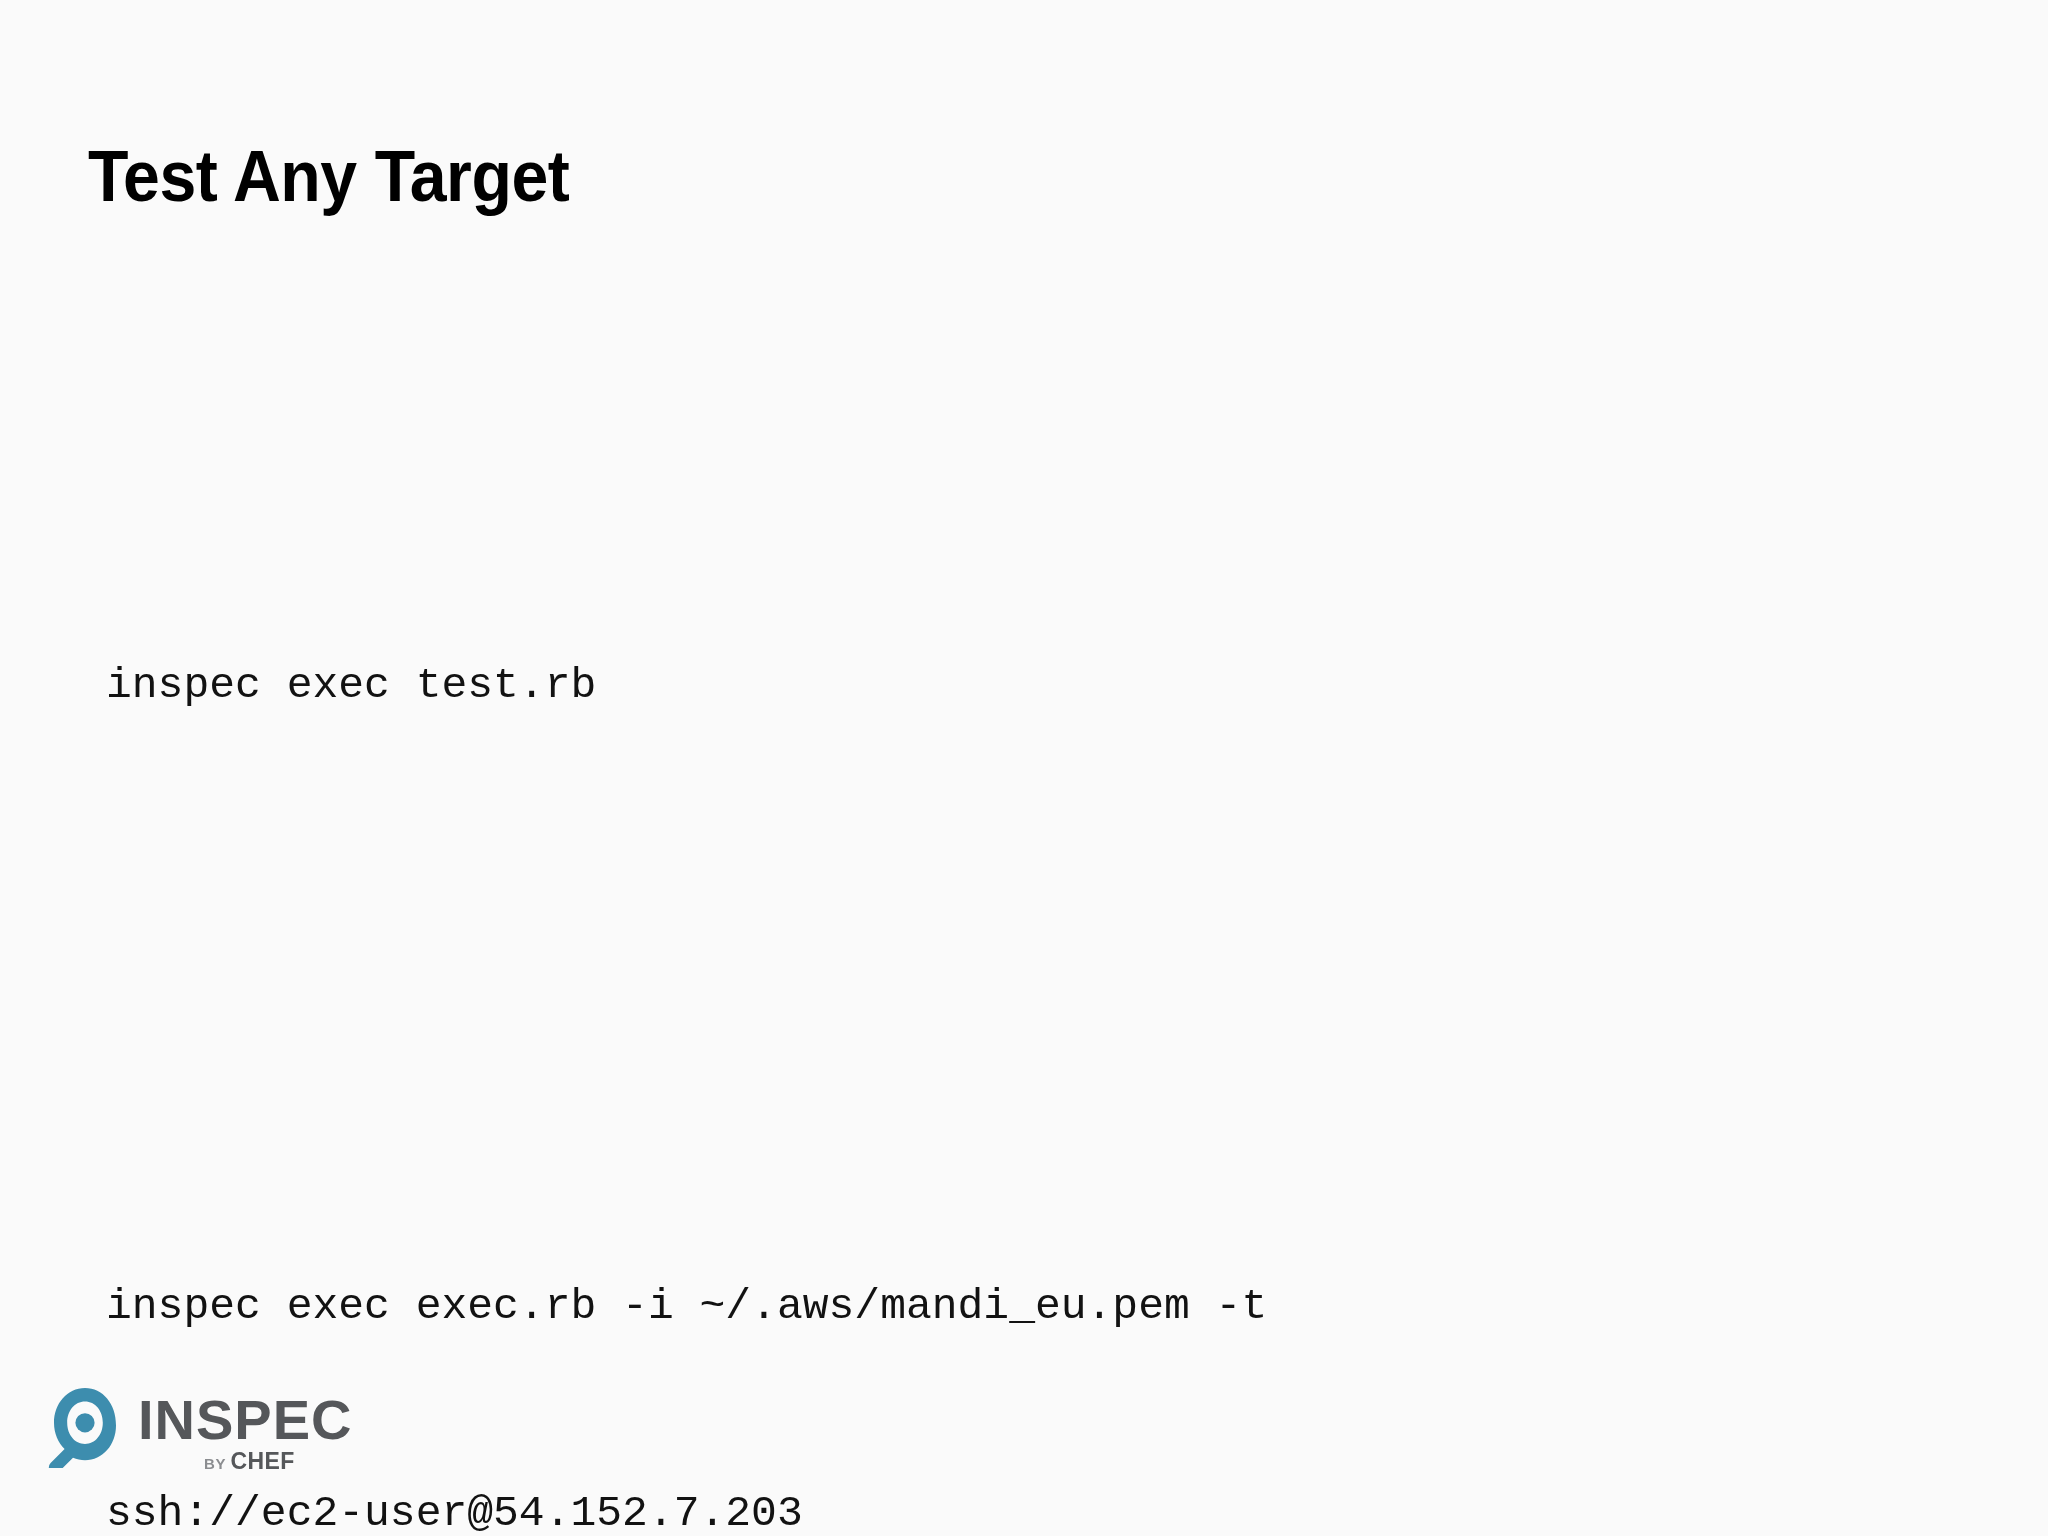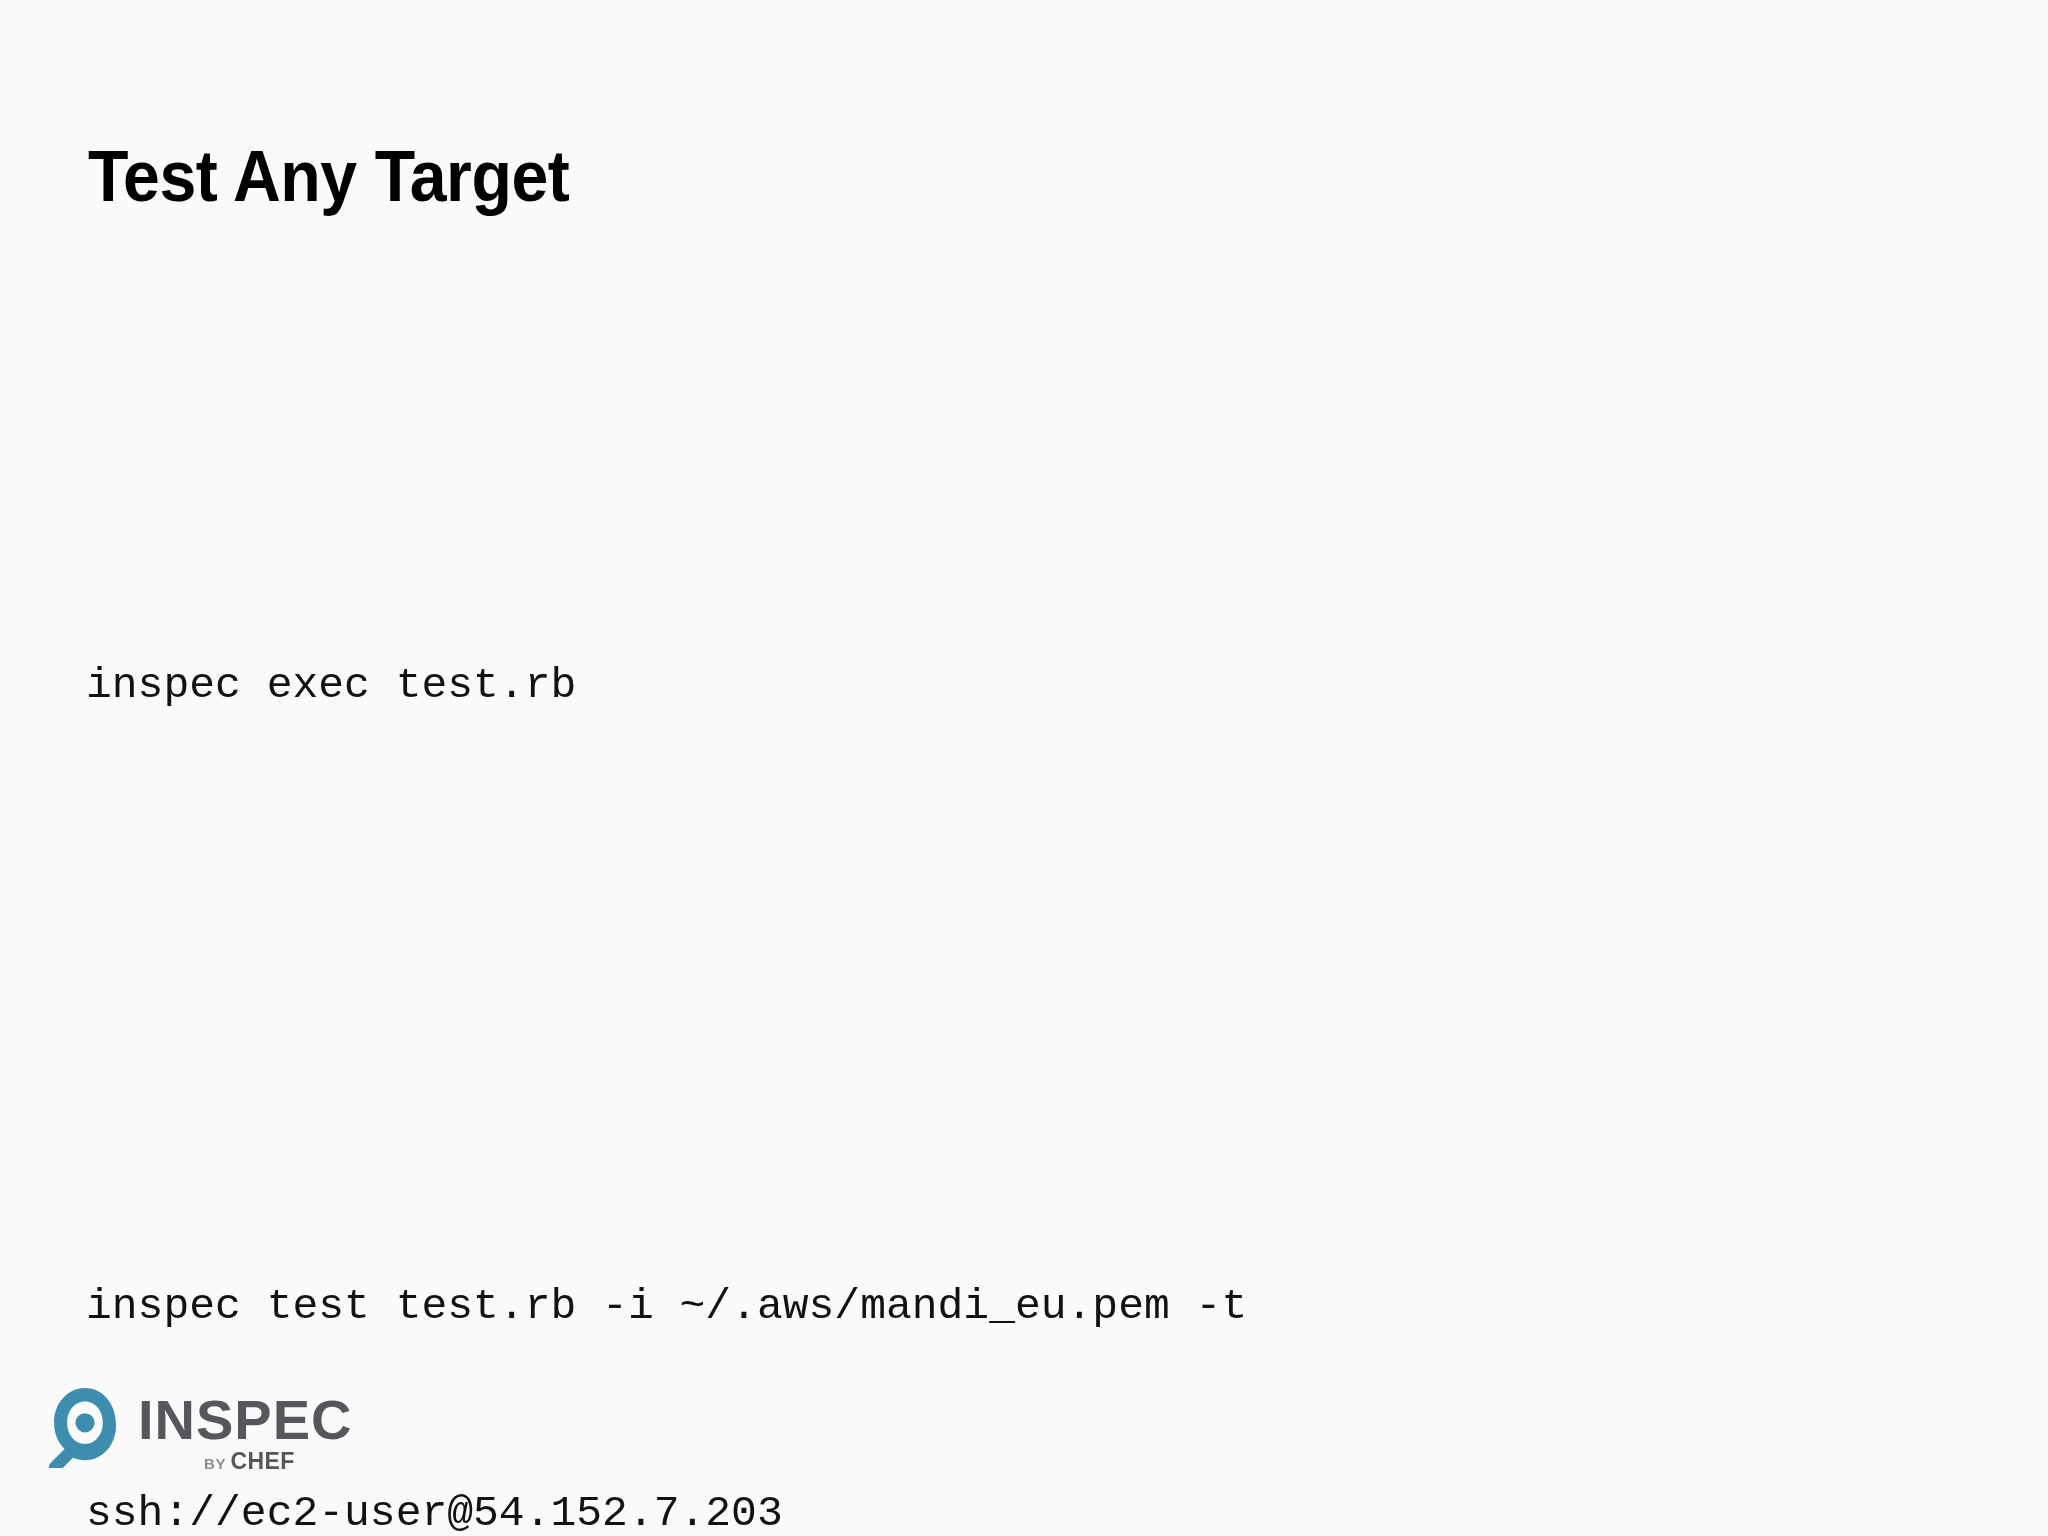--- a/index.html
+++ b/index.html
@@ -53,20 +53,21 @@
 
   .code-block {
     margin: 0 0 69px 0;
   }
   .code-block:last-child {
     margin-bottom: 0;
   }
   .code-line {
     display: block;
     white-space: pre-wrap;
+    margin-left: 20px;
   }
 
   
   .logo {
     position: absolute;
     left: 46px;
     top: 1386px;
     width: 270px;
     height: 106px;
   }
@@ -113,21 +114,21 @@
 
   <h1 class="slide-title">Test Any Target</h1>
 
   <div class="code-body">
 
     <div class="code-block">
       <span class="code-line">inspec exec test.rb</span>
     </div>
 
     <div class="code-block">
-      <span class="code-line">inspec test test.rb -i ~/.aws/mandi_eu.pem -t</span>
+      <span class="code-line">inspec exec exec.rb -i ~/.aws/mandi_eu.pem -t</span>
       <span class="code-line">ssh://ec2-user@54.152.7.203</span>
     </div>
 
     
 
     
 
   </div>
 
   <div class="logo">

